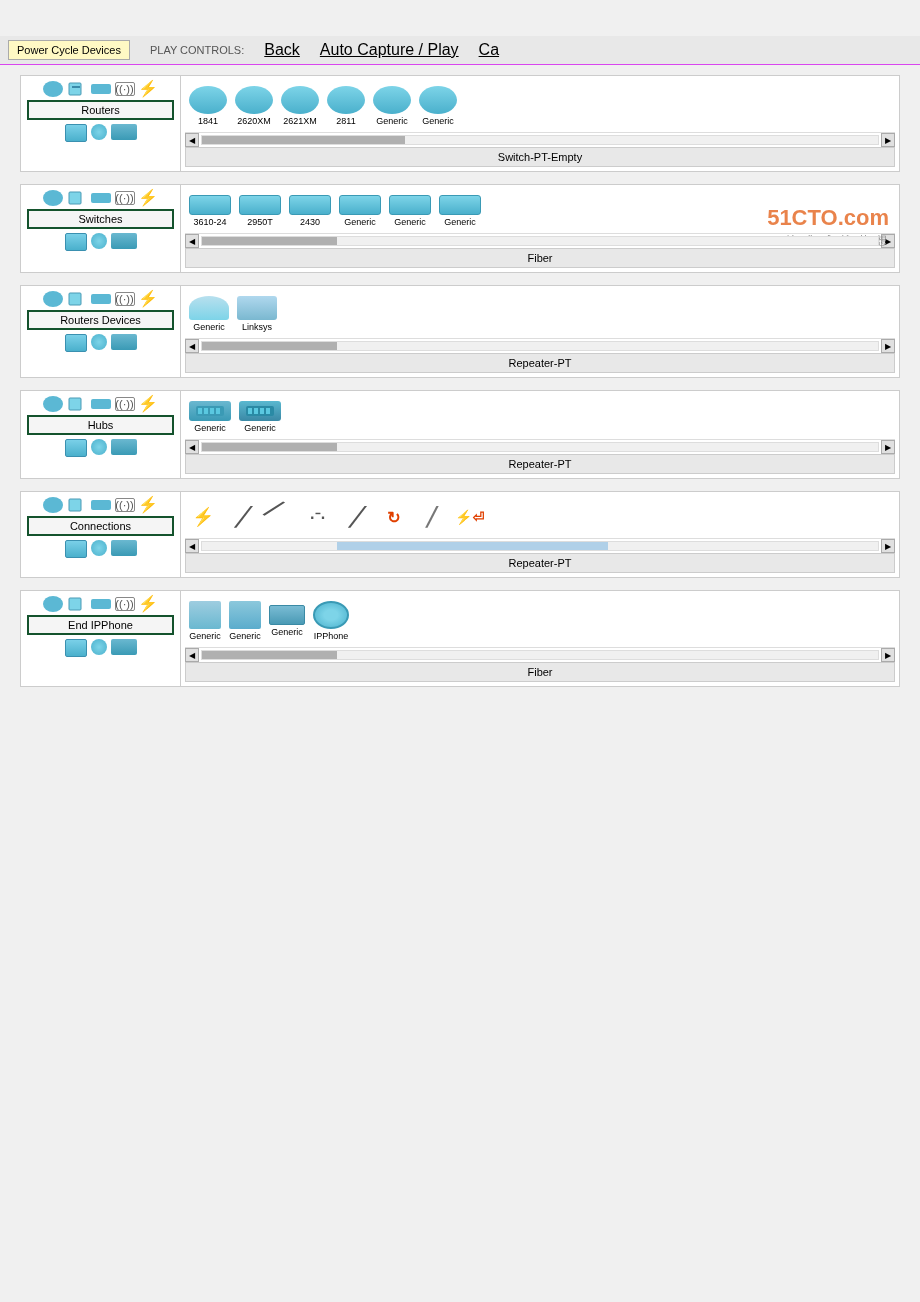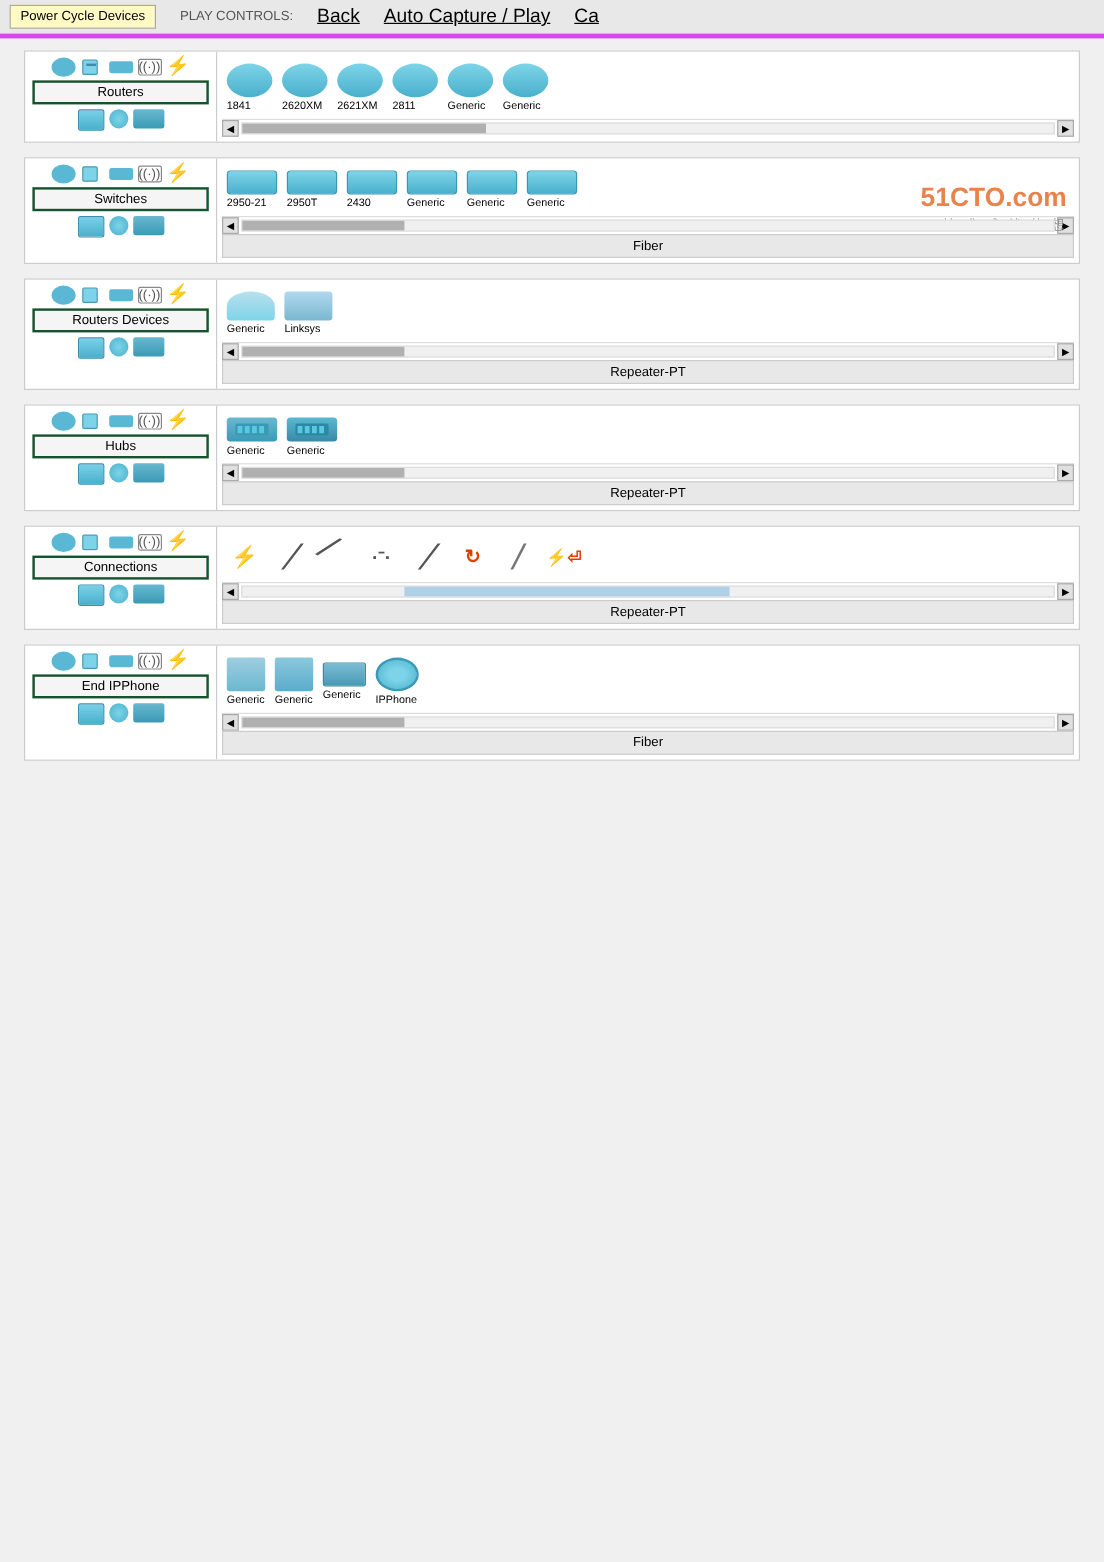--- a/index.html
+++ b/index.html
@@ -8,23 +8,24 @@
       font-family: Arial, sans-serif;
       font-size: 11px;
       width: 920px;
       min-height: 1302px;
     }
 
     .top-bar {
       display: flex;
       align-items: center;
       background: #e8e8e8;
-      border-bottom: 4px solid #d946ef;
+      border-bottom: 1px solid #d946ef;
       padding: 4px 8px;
       gap: 20px;
+      margin-top: 36px;
     }
 
     .power-cycle-btn {
       background: #fff9c4;
       border: 1px solid #aaa;
       padding: 3px 8px;
       font-size: 11px;
       cursor: pointer;
     }
 
@@ -101,20 +102,21 @@
       display: flex;
       align-items: center;
       gap: 8px;
       padding: 6px 4px;
       flex-wrap: wrap;
     }
 
     .device-item {
       display: flex;
       flex-direction: column;
+      align-items: center;
       font-size: 9px;
       gap: 2px;
       cursor: pointer;
     }
 
     .scroll-left-btn {
       width: 14px;
       height: 14px;
       background: #e0e0e0;
       border: 1px solid #aaa;
@@ -370,20 +372,21 @@
           <span>Generic</span>
         </div>
       </div>
       <div class="scrollbar-area">
         <div class="scroll-left-btn">◀</div>
         <div class="scroll-track">
           <div class="scroll-thumb" style="left:0%;width:30%"></div>
         </div>
         <div class="scroll-right-btn">▶</div>
       </div>
+      <div class="status-bar">Switch-PT-Empty</div>
     </div>
   </div>
 
   <div class="section-row section-wrapper">
     <div class="left-panel">
       <div class="icon-toolbar">
         <div class="tb-icon">
           <div class="tb-router-icon"></div>
         </div>
         <div class="tb-icon">
@@ -401,21 +404,21 @@
       <div class="bottom-icons">
         <div class="bottom-icon-monitor"></div>
         <div class="bottom-icon-circle"></div>
         <div class="bottom-icon-stack"></div>
       </div>
     </div>
     <div class="right-panel" style="position:relative;">
       <div class="device-row">
         <div class="device-item">
           <div class="dev-switch"></div>
-          <span>2950-21</span>
+          <span>3610-24</span>
         </div>
         <div class="device-item">
           <div class="dev-switch"></div>
           <span>2950T</span>
         </div>
         <div class="device-item">
           <div class="dev-switch"></div>
           <span>2430</span>
         </div>
         <div class="device-item">

